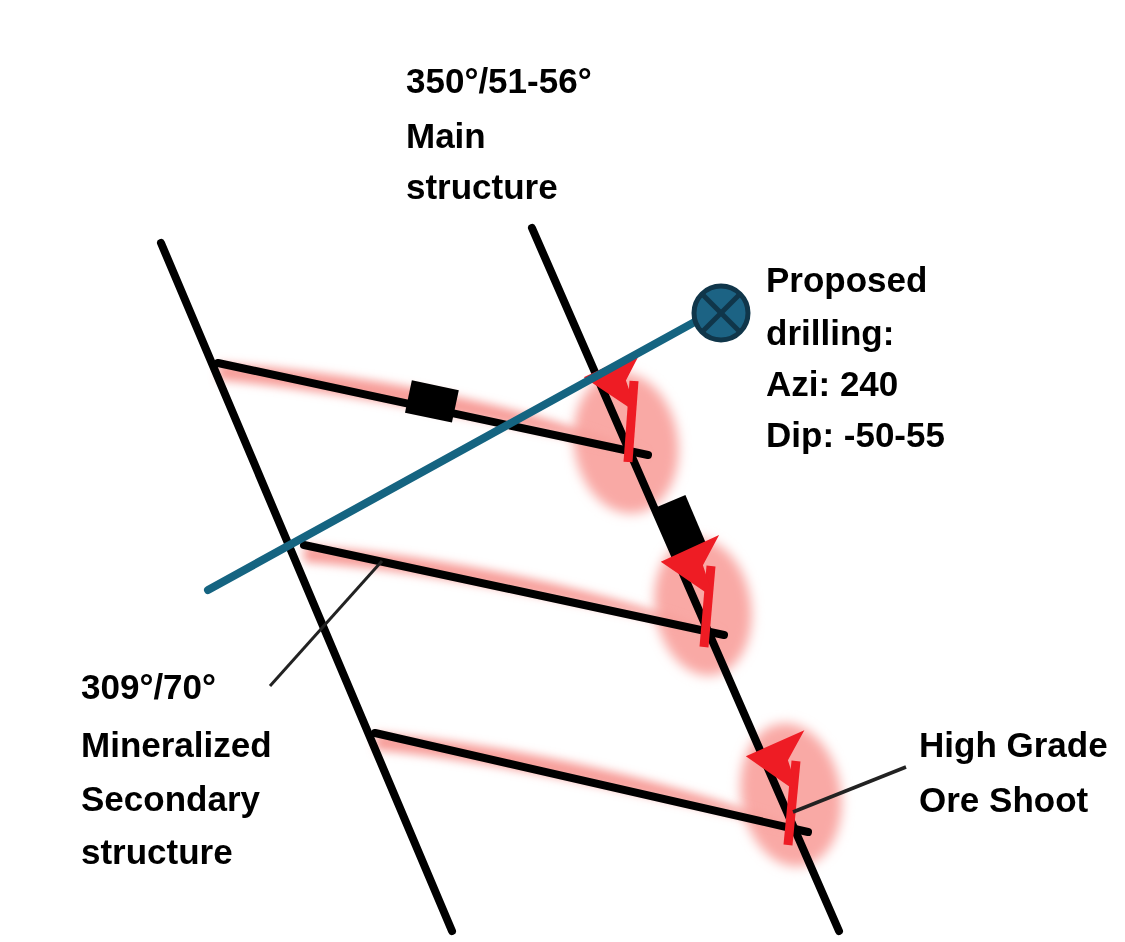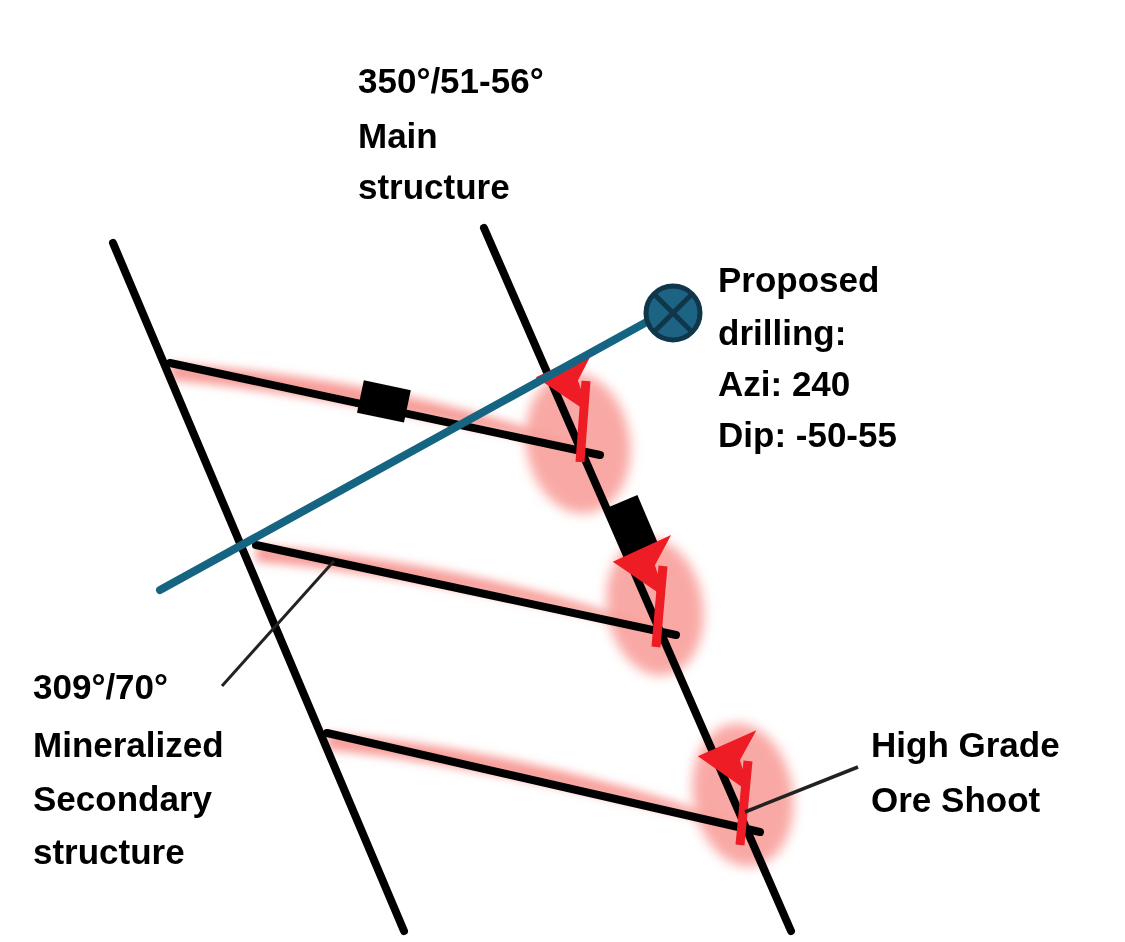--- a/index.html
+++ b/index.html
@@ -11,20 +11,21 @@
     width: 1125px;
     height: 942px;
     font-family: "Liberation Sans", sans-serif;
     overflow: hidden;
   }
   #diagram-root {
     position: relative;
     width: 954px;
     height: 942px;
     background: #ffffff;
+    margin-left: 48px;
   }
   svg.canvas {
     position: absolute;
     top: 0;
     left: 0;
     width: 1125px;
     height: 942px;
     display: block;
   }
   .lbl {

